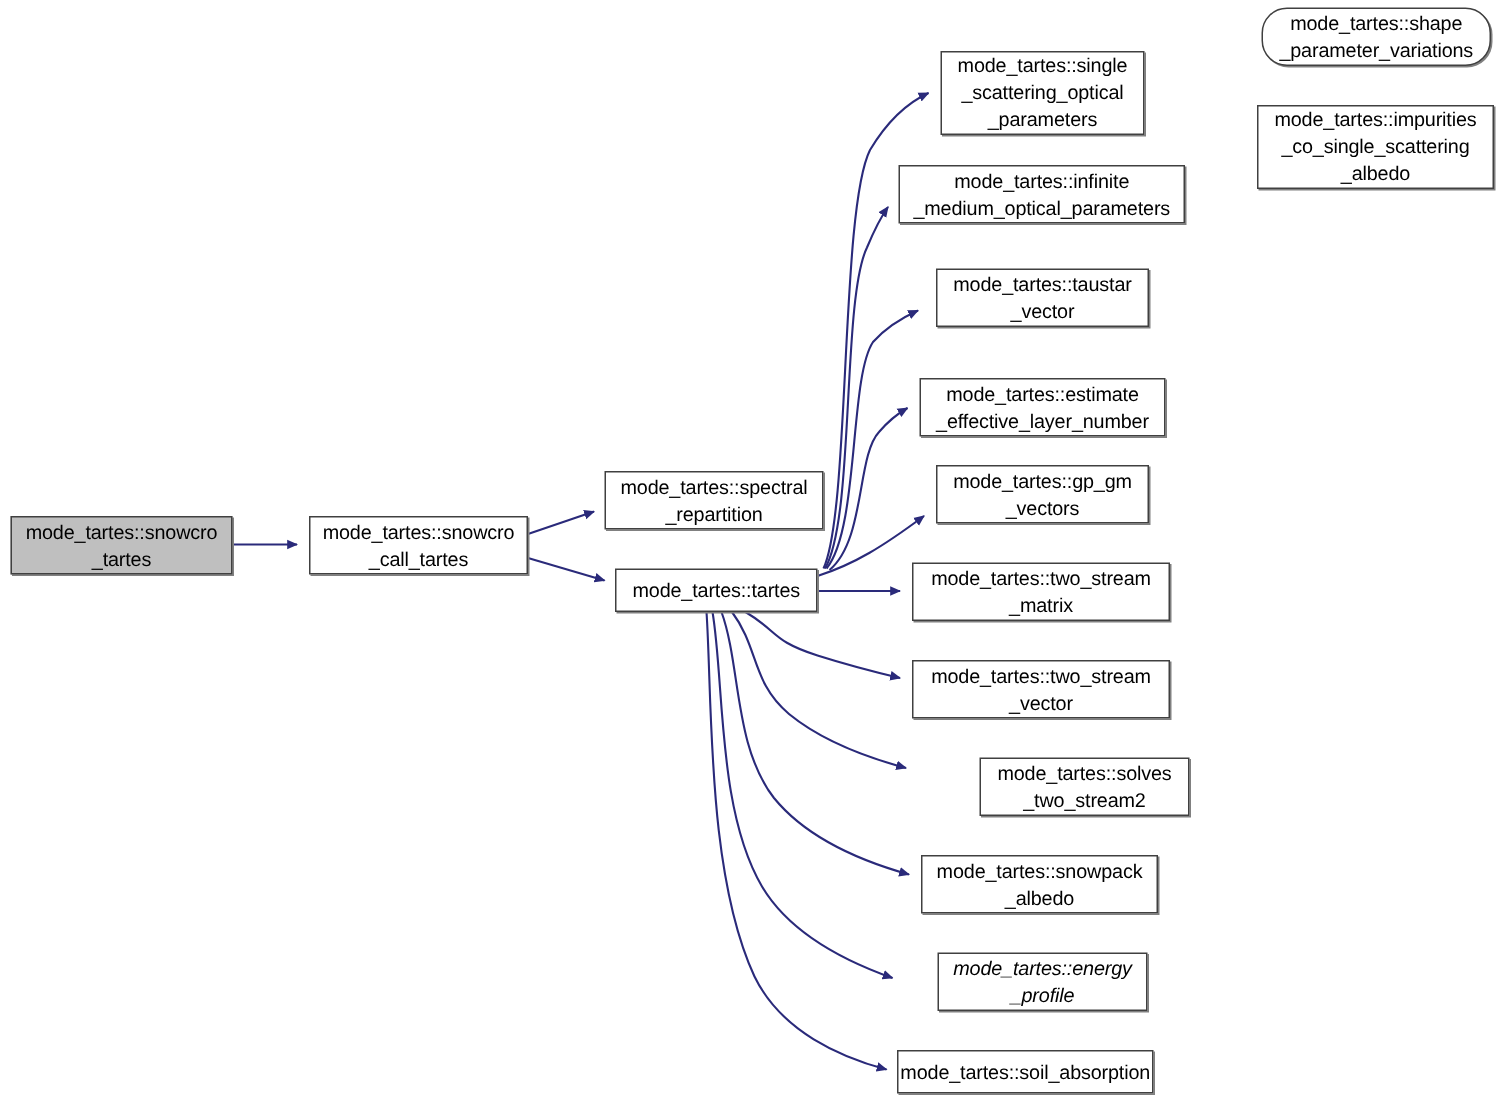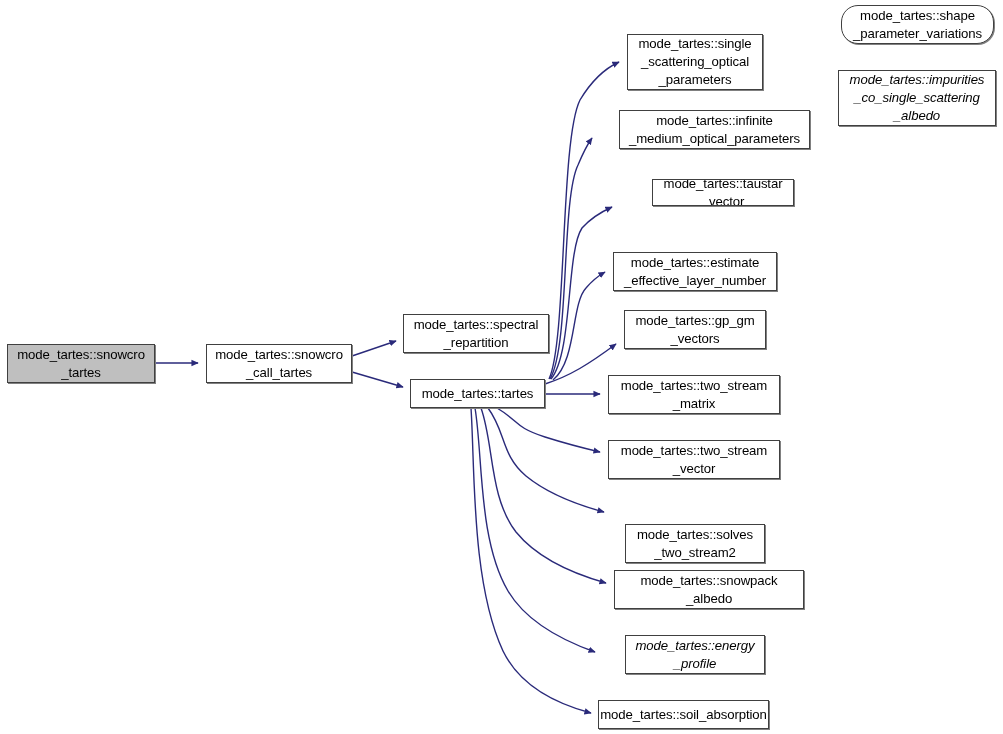--- a/index.html
+++ b/index.html
@@ -85,36 +85,36 @@
       <div class="node" style="left: 206px; top: 344px; width: 146px; height: 39px;"><span class="node-label">mode_tartes::snowcro
 _call_tartes</span></div>
       <div class="node" style="left: 403px; top: 314px; width: 146px; height: 39px;"><span class="node-label">mode_tartes::spectral
 _repartition</span></div>
       <div class="node" style="left: 410px; top: 379px; width: 135px; height: 29px;"><span class="node-label">mode_tartes::tartes</span></div>
       <div class="node" style="left: 627px; top: 34px; width: 136px; height: 56px;"><span class="node-label">mode_tartes::single
 _scattering_optical
 _parameters</span></div>
       <div class="node" style="left: 841px; top: 5px; width: 153px; height: 39px; border-radius: 17px;"><span class="node-label">mode_tartes::shape
 _parameter_variations</span></div>
-      <div class="node" style="left: 838px; top: 70px; width: 158px; height: 56px; font-style: italic;"><span class="node-label">mode_tartes::impurities
+      <div class="node" style="left: 838px; top: 70px; width: 158px; height: 56px;"><span class="node-label">mode_tartes::impurities
 _co_single_scattering
 _albedo</span></div>
-      <div class="node" style="left: 599px; top: 110px; width: 191px; height: 39px; margin-left: 20px;"><span class="node-label">mode_tartes::infinite
+      <div class="node" style="left: 599px; top: 110px; width: 191px; height: 39px;"><span class="node-label">mode_tartes::infinite
 _medium_optical_parameters</span></div>
-      <div class="node" style="left: 652px; top: 179px; width: 142px; height: 27px; align-items: center;"><span class="node-label">mode_tartes::taustar
+      <div class="node" style="left: 624px; top: 179px; width: 142px; height: 39px; align-items: center;"><span class="node-label">mode_tartes::taustar
 _vector</span></div>
       <div class="node" style="left: 613px; top: 252px; width: 164px; height: 39px;"><span class="node-label">mode_tartes::estimate
 _effective_layer_number</span></div>
       <div class="node" style="left: 624px; top: 310px; width: 142px; height: 39px;"><span class="node-label">mode_tartes::gp_gm
 _vectors</span></div>
       <div class="node" style="left: 608px; top: 375px; width: 172px; height: 39px;"><span class="node-label">mode_tartes::two_stream
 _matrix</span></div>
       <div class="node" style="left: 608px; top: 440px; width: 172px; height: 39px;"><span class="node-label">mode_tartes::two_stream
 _vector</span></div>
-      <div class="node" style="left: 625px; top: 505px; width: 140px; height: 39px; margin-top: 19px;"><span class="node-label">mode_tartes::solves
+      <div class="node" style="left: 653px; top: 505px; width: 140px; height: 39px;"><span class="node-label">mode_tartes::solves
 _two_stream2</span></div>
-      <div class="node" style="left: 614px; top: 570px; width: 190px; height: 39px;"><span class="node-label">mode_tartes::snowpack
+      <div class="node" style="left: 614px; top: 570px; width: 158px; height: 39px;"><span class="node-label">mode_tartes::snowpack
 _albedo</span></div>
       <div class="node" style="left: 625px; top: 635px; width: 140px; height: 39px; font-style: italic;"><span class="node-label">mode_tartes::energy
 _profile</span></div>
       <div class="node" style="left: 598px; top: 700px; width: 171px; height: 29px;"><span class="node-label">mode_tartes::soil_absorption</span></div>
     </div>
 </div>
 
 </body></html>

